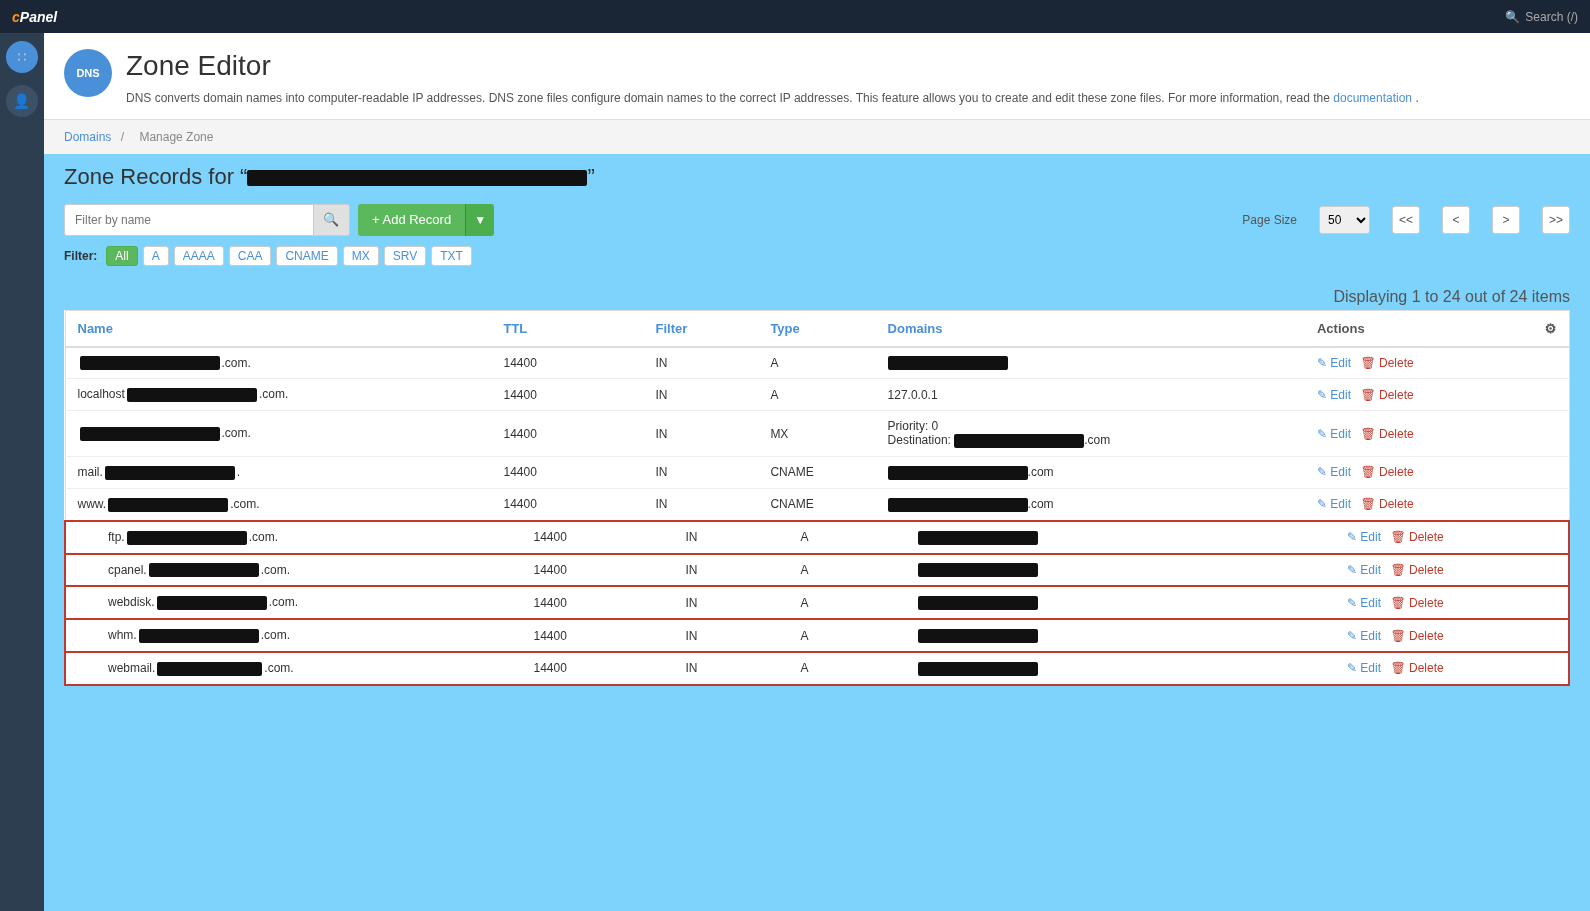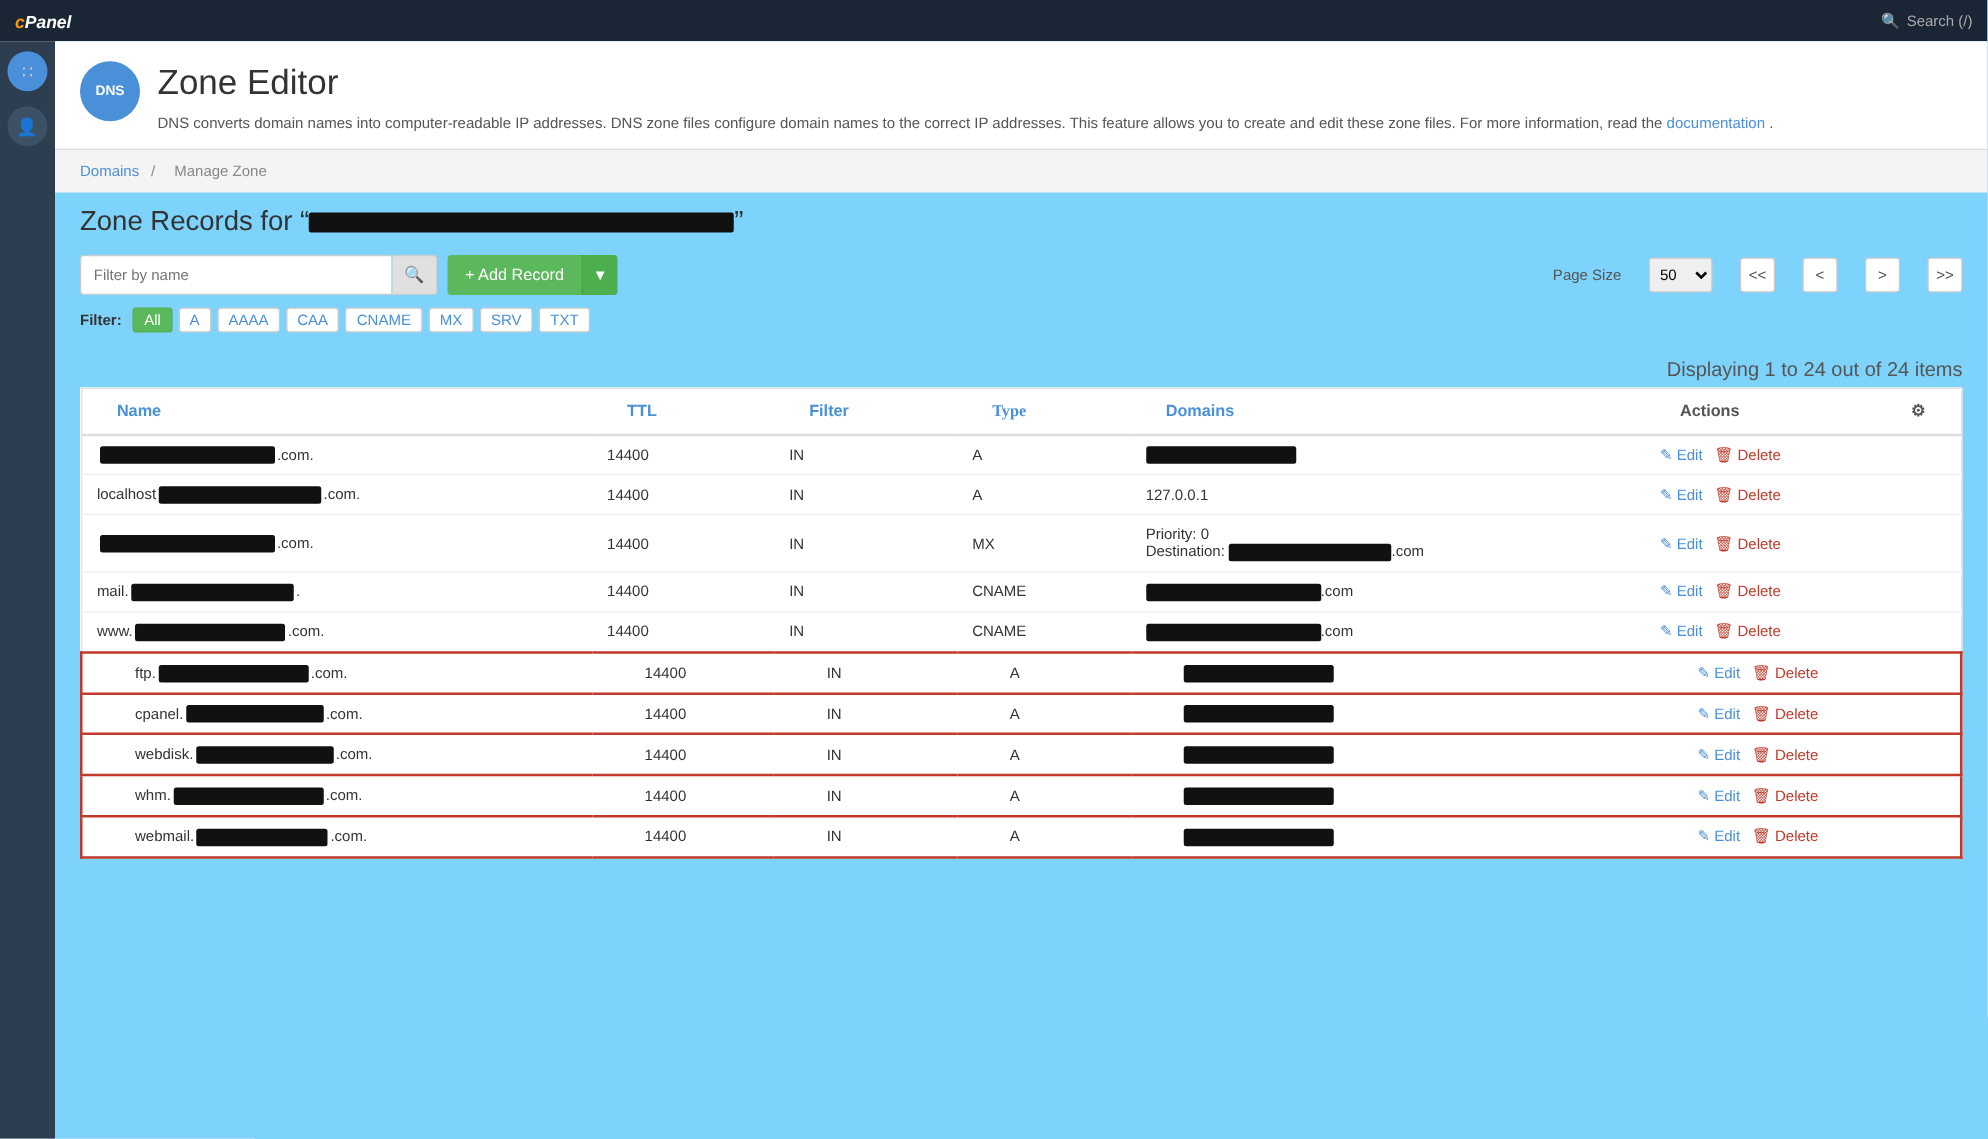--- a/index.html
+++ b/index.html
@@ -266,21 +266,21 @@
       width: 100%;
       border-collapse: collapse;
       background: #fff;
       border: 1px solid #ddd;
     }
     .records-table thead tr {
       background: #fff;
       border-bottom: 2px solid #ddd;
     }
     .records-table th {
-      padding: 10px 28px;
+      padding: 10px 12px;
       text-align: left;
       font-size: 13px;
       font-weight: 600;
       color: #4a90d9;
       cursor: pointer;
     }
     .records-table td {
       padding: 8px 12px;
       font-size: 12px;
       color: #333;
@@ -420,21 +420,21 @@
       </div>
 
       <div class="displaying-text">Displaying 1 to 24 out of 24 items</div>
 
       <table class="records-table">
         <thead>
           <tr>
             <th style="color:#4a90d9;">Name</th>
             <th style="color:#4a90d9;">TTL</th>
             <th>Filter</th>
-            <th style="color:#4a90d9;font-family:Liberation Serif, serif;">Type</th>
+            <th style="color:#4a90d9;">Type</th>
             <th>Domains</th>
             <th style="color:#555;">
               Actions
               <span style="float:right;cursor:pointer;">⚙</span>
             </th>
           </tr>
         </thead>
         <tbody>
 
           <tr>

